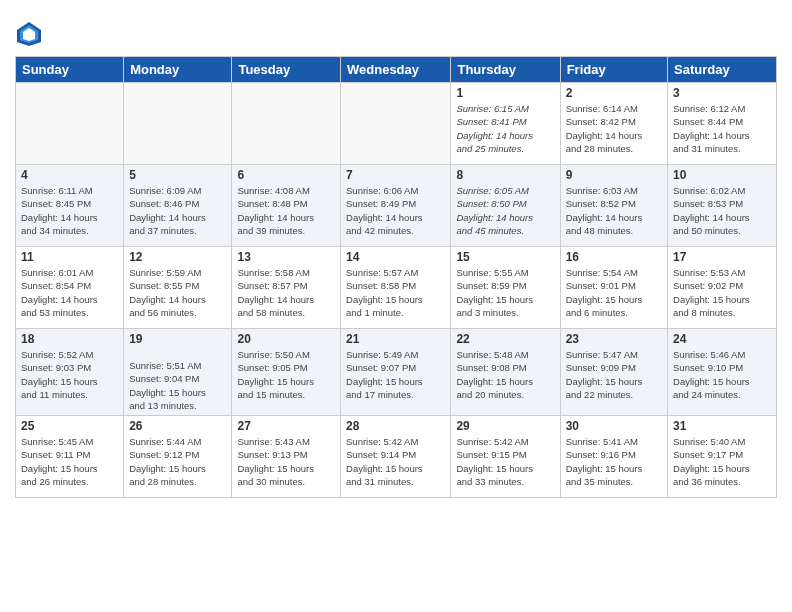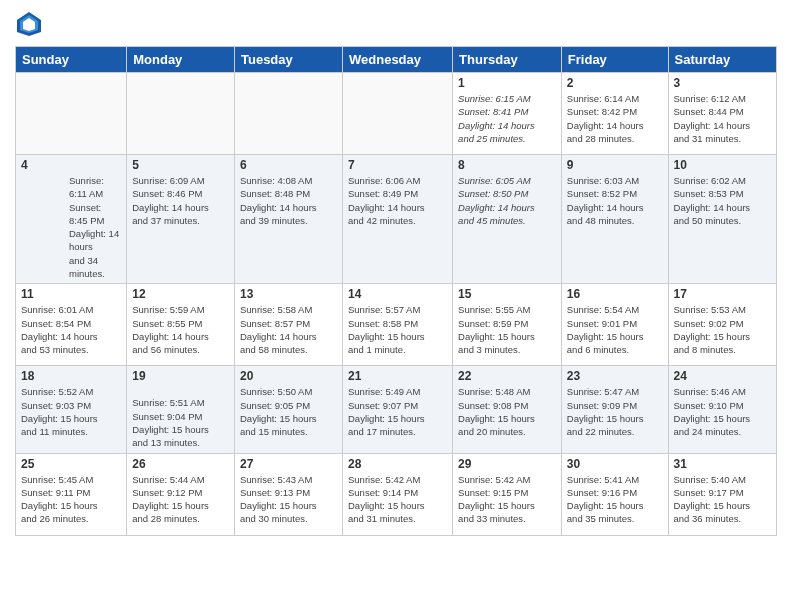--- a/index.html
+++ b/index.html
@@ -7,21 +7,21 @@
       font-family: Arial, sans-serif;
       background: #fff;
       width: 792px;
       height: 612px;
       overflow: hidden;
     }
     .page {
       width: 792px;
       height: 608px;
       background: #fff;
-      padding: 10px 15px;
+      padding: 20px 15px;
     }
     .header {
       display: flex;
       justify-content: space-between;
       align-items: flex-start;
       margin-bottom: 8px;
     }
     .logo {
       display: flex;
       align-items: center;
@@ -160,21 +160,21 @@
             <span class="day-number">3</span>
             <div class="day-info" style="white-space: pre-line;">Sunrise: 6:12 AM
 Sunset: 8:44 PM
 Daylight: 14 hours
 and 31 minutes.</div>
           </td>
         </tr>
         <tr>
           <td style="background: rgb(240, 244, 248);">
             <span class="day-number">4</span>
-            <div class="day-info" style="white-space: pre-line; margin-left: 48px;">Sunrise: 6:11 AM
+            <div class="day-info" style="white-space: pre-line;">Sunrise: 6:11 AM
 Sunset: 8:45 PM
 Daylight: 14 hours
 and 34 minutes.</div>
           </td>
           <td style="background: rgb(240, 244, 248);">
             <span class="day-number">5</span>
             <div class="day-info" style="white-space: pre-line;">Sunrise: 6:09 AM
 Sunset: 8:46 PM
 Daylight: 14 hours
 and 37 minutes.</div>

